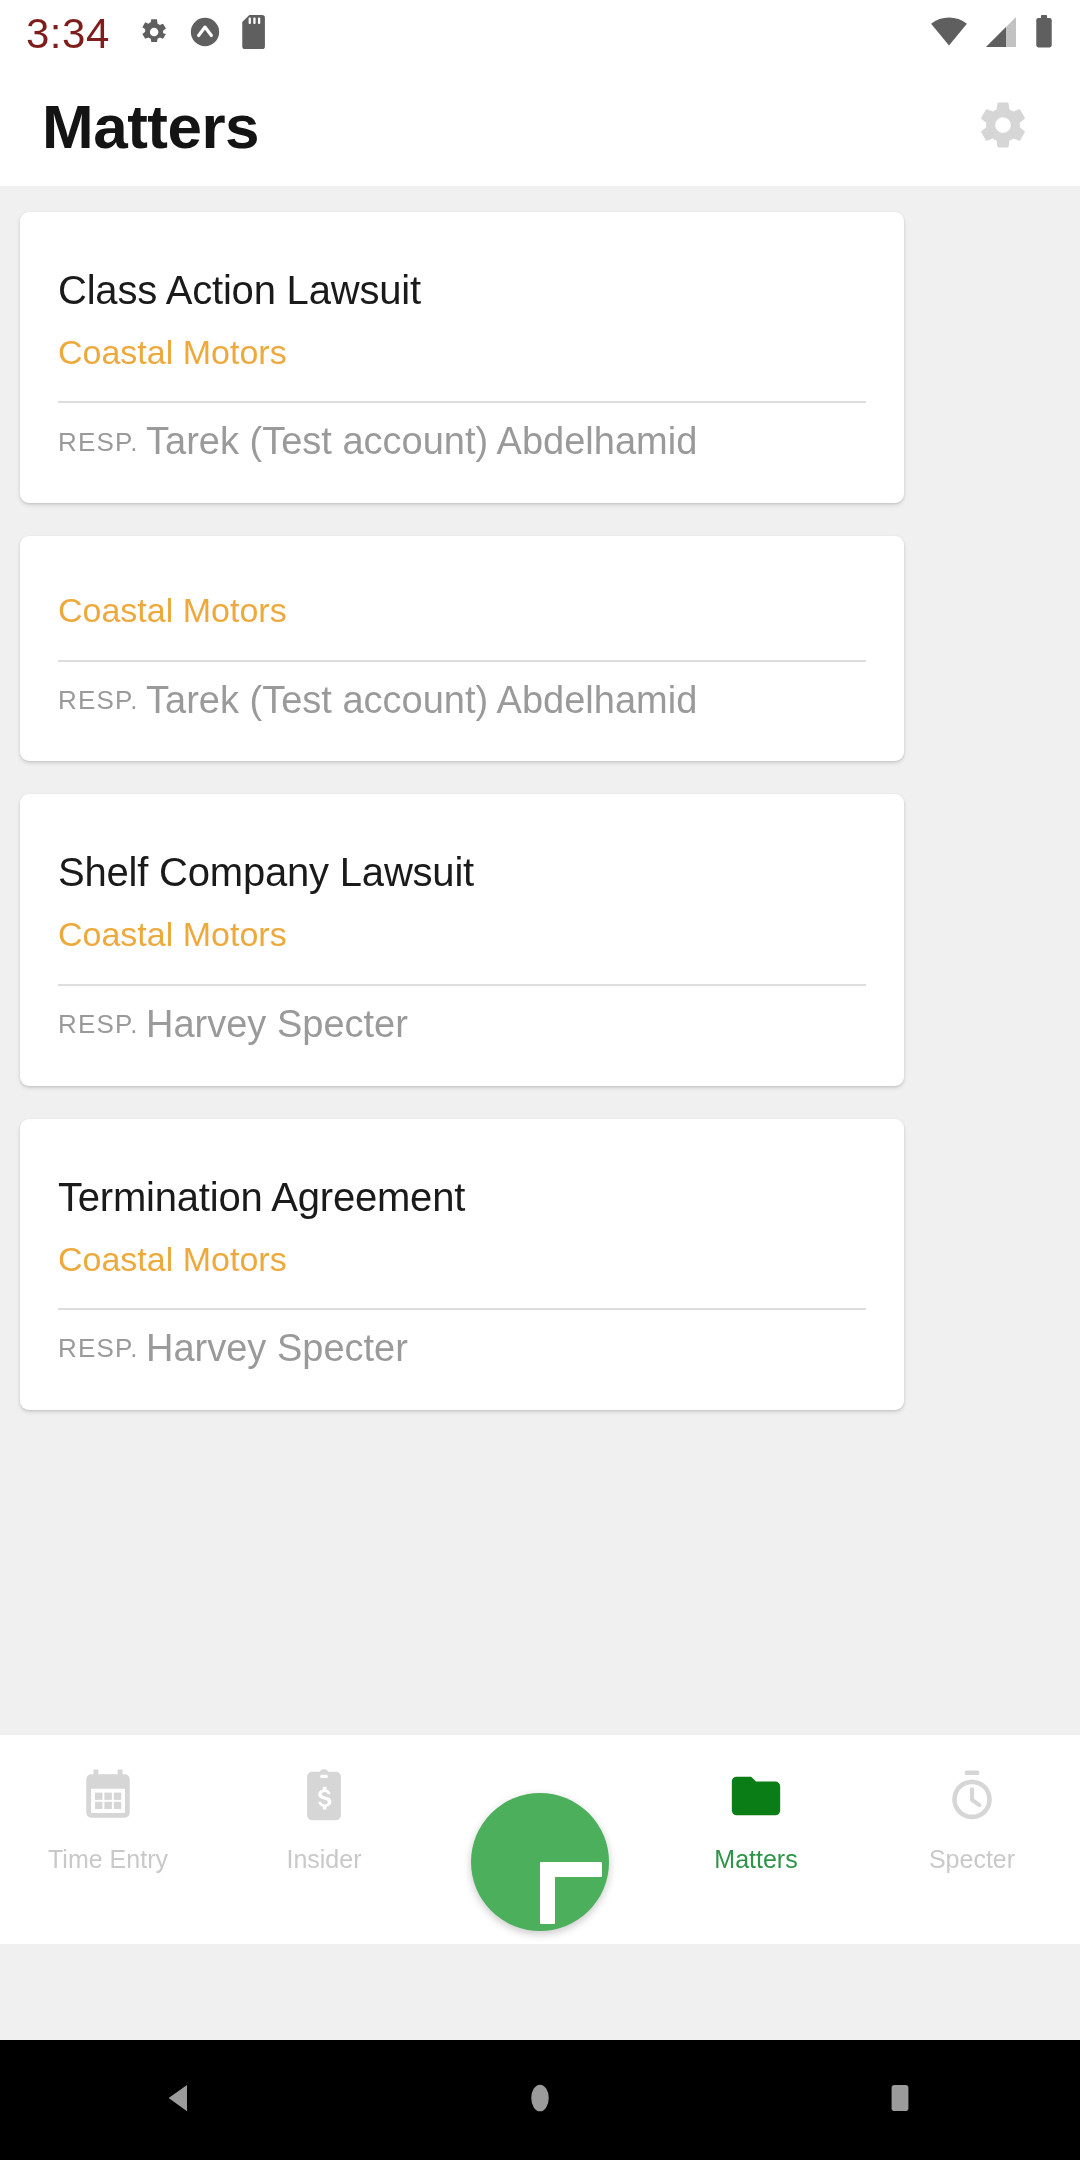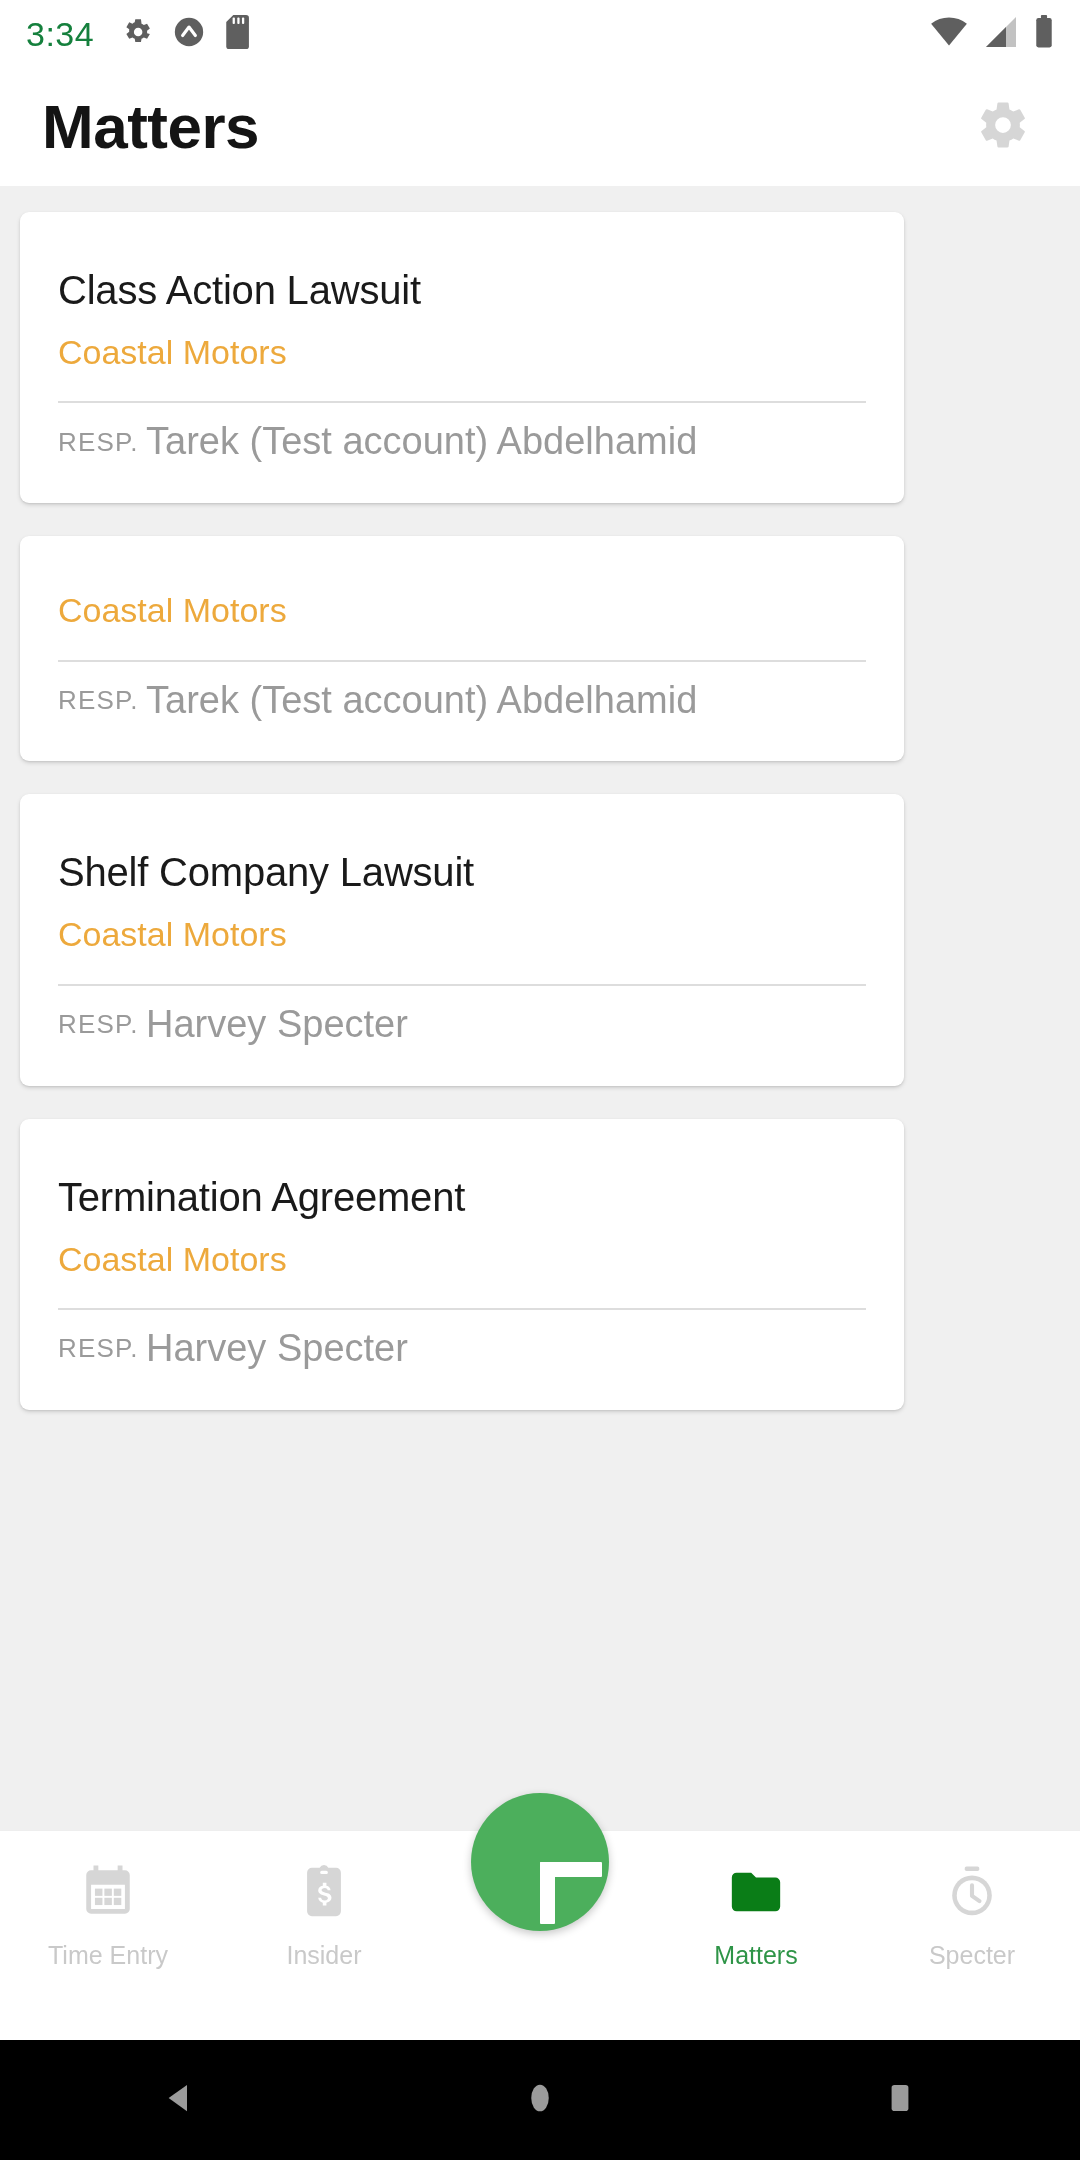--- a/index.html
+++ b/index.html
@@ -9,21 +9,21 @@
     background:#ffffff;
     overflow:hidden;
   }
   .phone { position:relative; width:1080px; height:2160px; background:#f0f0f0; }
 
   
   .statusbar {
     position:absolute; top:0; left:0; width:1080px; height:68px;
     background:#ffffff; display:flex; align-items:center; padding:0 26px;
   }
-  .sb-time { font-size:34px; color:#15803d; letter-spacing:0.5px; }
+  .sb-time { font-size:42px; color:#7f1d1d; letter-spacing:0.5px; }
   .sb-left-icons { display:flex; align-items:center; gap:18px; margin-left:26px; }
   .sb-spacer { flex:1; }
   .sb-right-icons { display:flex; align-items:center; gap:16px; }
   .sb-ic { display:block; }
 
   
   .appbar {
     position:absolute; top:68px; left:0; width:1080px; height:118px;
     background:#ffffff; display:flex; align-items:center; padding:0 42px;
   }
@@ -61,21 +61,21 @@
   }
   .resp-label {
     font-size:26px; color:#9a9a9a; letter-spacing:1.2px; width:88px; flex:none;
   }
   .resp-value {
     font-size:38px; color:#9a9a9a; line-height:1.1;
   }
 
   
   .bottomnav {
-    position:absolute; left:0; top:1830px; width:1080px; height:210px;
+    position:absolute; left:0; top:1734px; width:1080px; height:210px;
     background:#ffffff; display:flex; align-items:flex-start;
     border-top:1px solid #eeeeee;
   }
   .navitem {
     flex:1; display:flex; flex-direction:column; align-items:center;
     padding-top:30px;
   }
   .navitem .nav-ic { height:62px; display:flex; align-items:center; justify-content:center; }
   .nav-label { margin-top:18px; font-size:25px; color:#c9c9c9; }
   .navitem.active .nav-label { color:#2e9447; }

